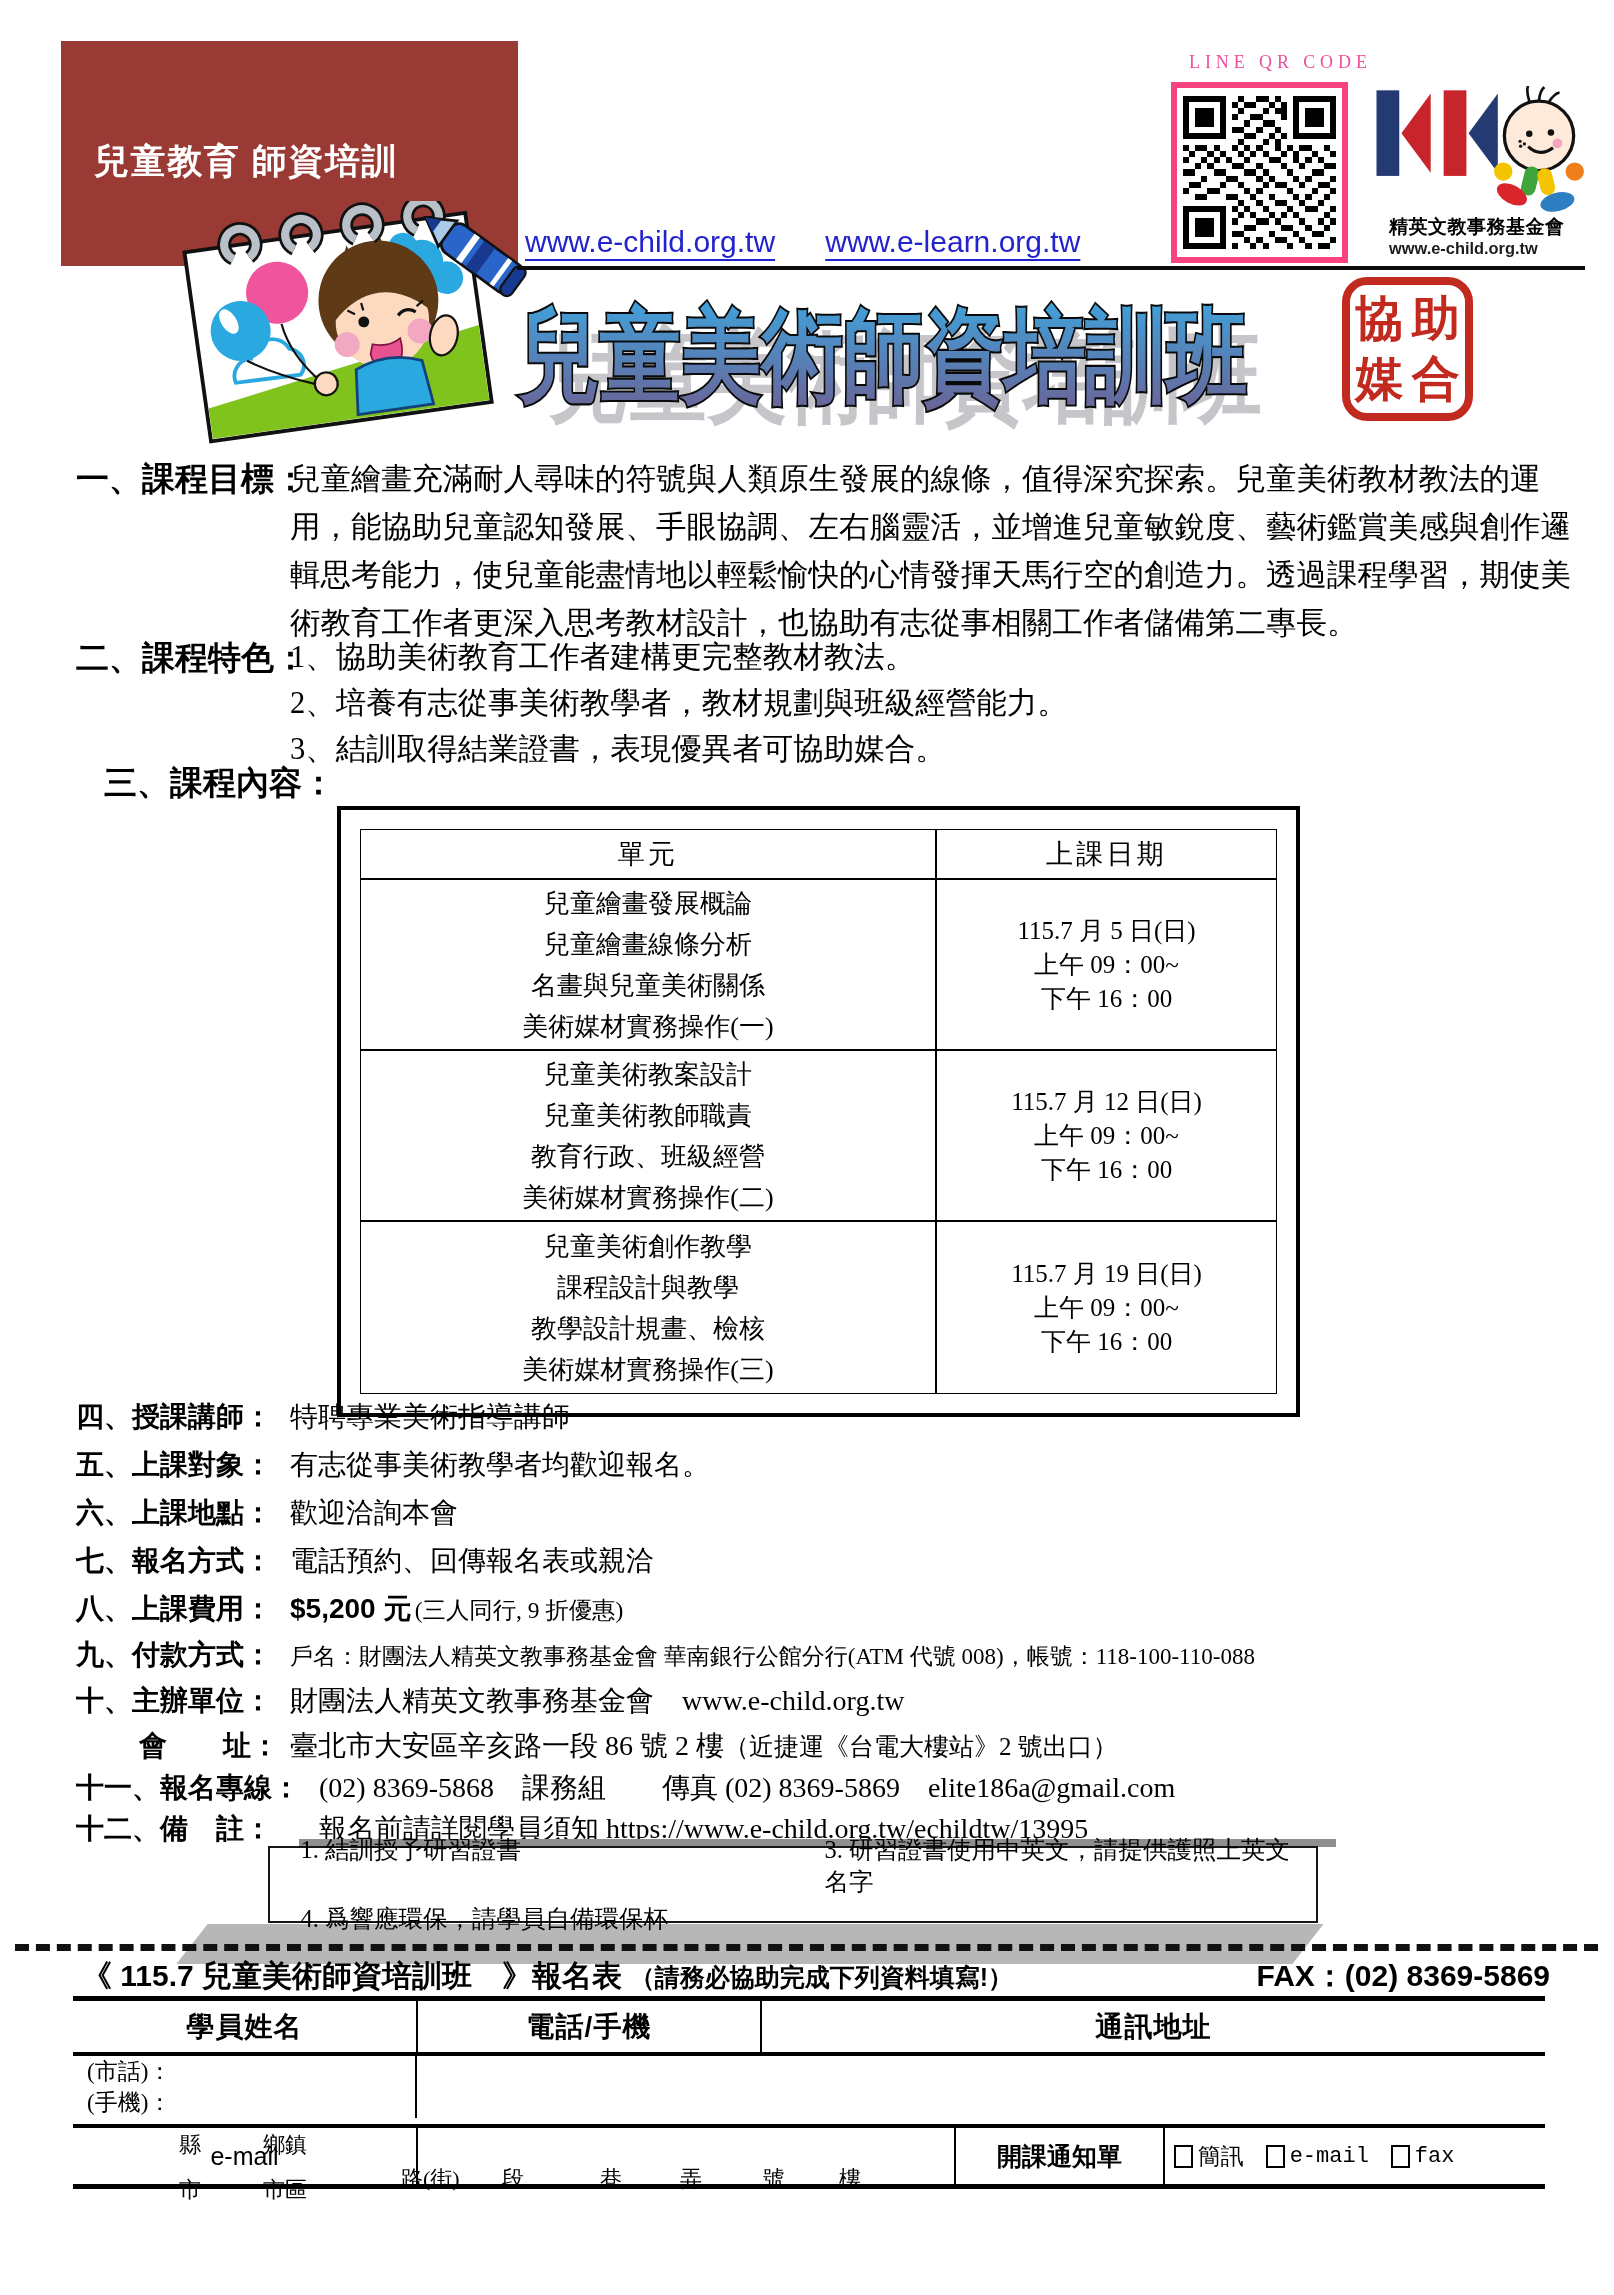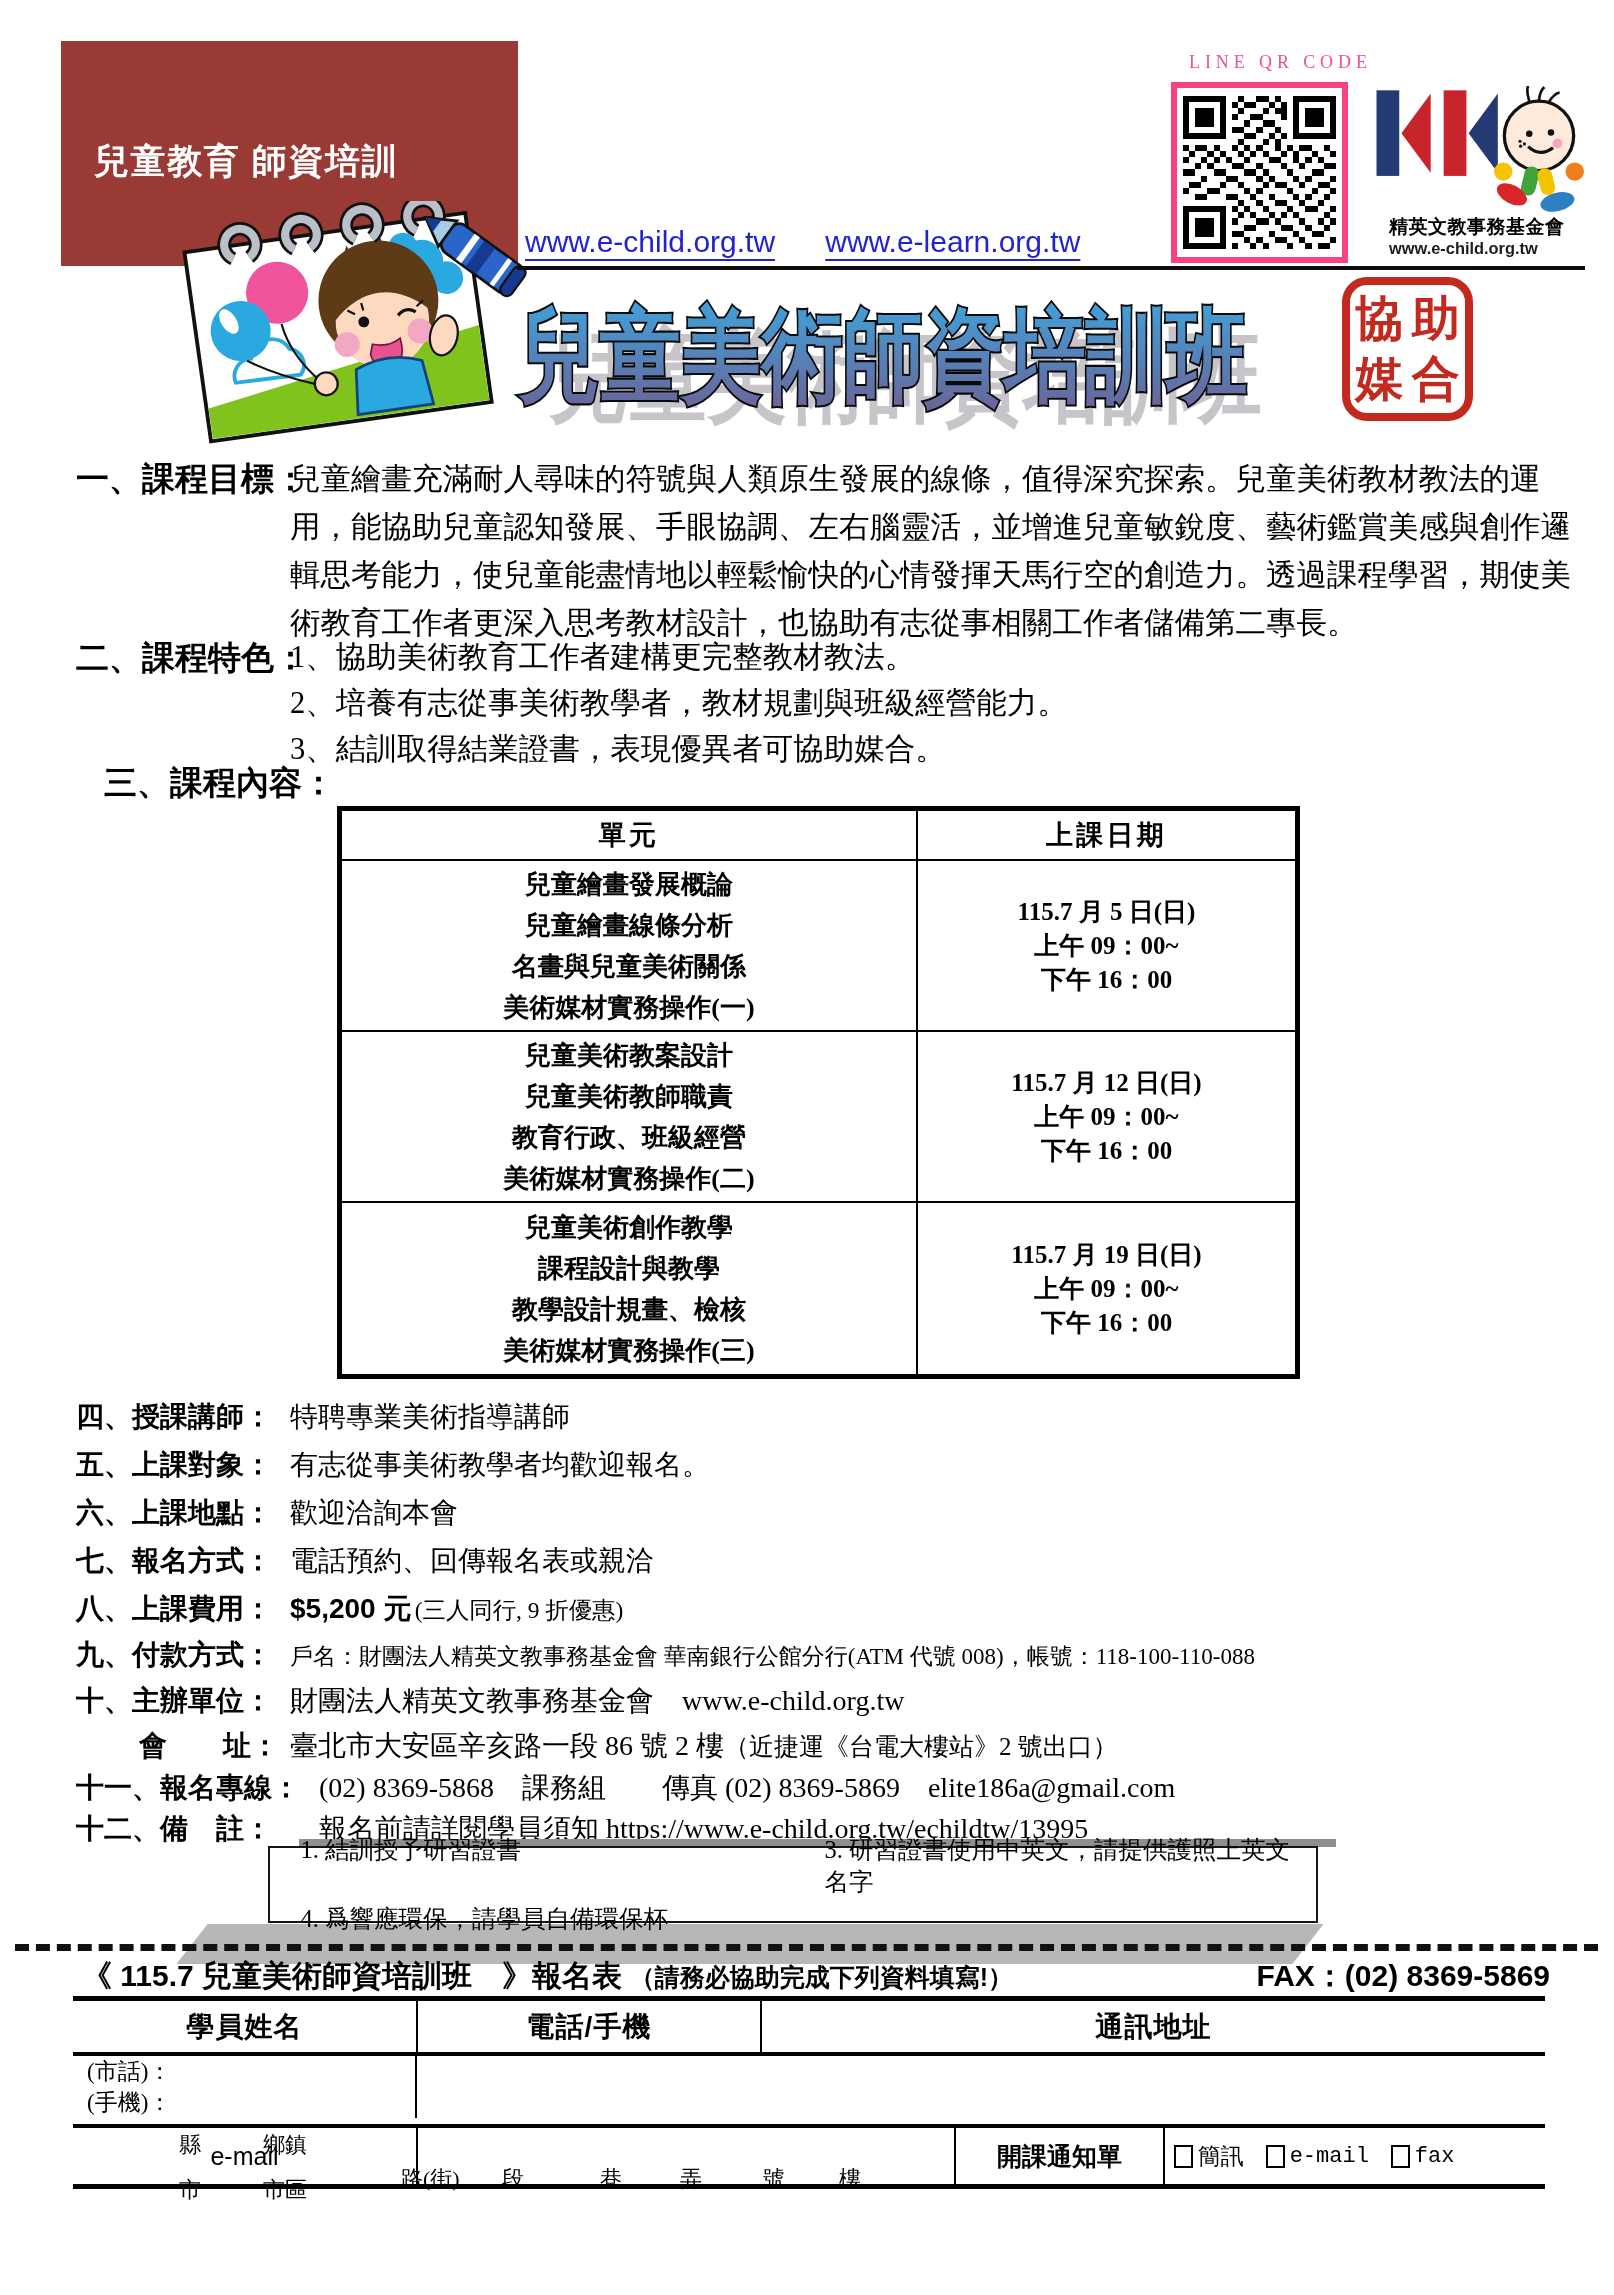--- a/index.html
+++ b/index.html
@@ -59,21 +59,21 @@
   .sec2 { position:absolute; left:76px; display:flex; align-items:baseline; white-space:nowrap; }
   .sec2-label { flex:none; width:214px; font-family:"Liberation Sans","DejaVu Sans",sans-serif; font-weight:700; font-size:28px; line-height:35px; }
   .sec2-label.wide { width:243px; }
   .sec2-body { font-size:28px; line-height:35px; }
   .fee { font-family:"Liberation Sans","DejaVu Sans",sans-serif; font-weight:700; font-size:28px; }
   .fee-note { font-size:23.4px; margin-left:3.3px; }
   .small-note { font-size:25px; }
   .addr-label { padding-left:63px; width:214px; }
 
   
-  .ct-outer { left:337px; top:806px; width:963px; border:4.9px solid #000; padding:0; background:#fff;font-weight:bold; }
+  .ct-outer { left:337px; top:806px; width:963px; border:4.9px solid #000; padding:19px; background:#fff; }
   .ct-inner { border:1.6px solid #000; }
   .ct-head { display:flex; height:50px; border-bottom:2.7px solid #000; }
   .ct-row  { display:flex; height:171px; border-bottom:2.7px solid #000; }
   .ct-row:last-child { border-bottom:none; }
   .ct-c1 { flex:none; width:576px; border-right:2.2px solid #000; display:flex; flex-direction:column; align-items:center; justify-content:center; }
   .ct-c2 { flex:1; display:flex; flex-direction:column; align-items:center; justify-content:center; }
   .ct-head .ct-c1, .ct-head .ct-c2 { font-size:27px; letter-spacing:3.3px; }
   .unit-line { font-size:26px; line-height:41px; }
   .date-line { font-size:25px; line-height:34px; }
 

